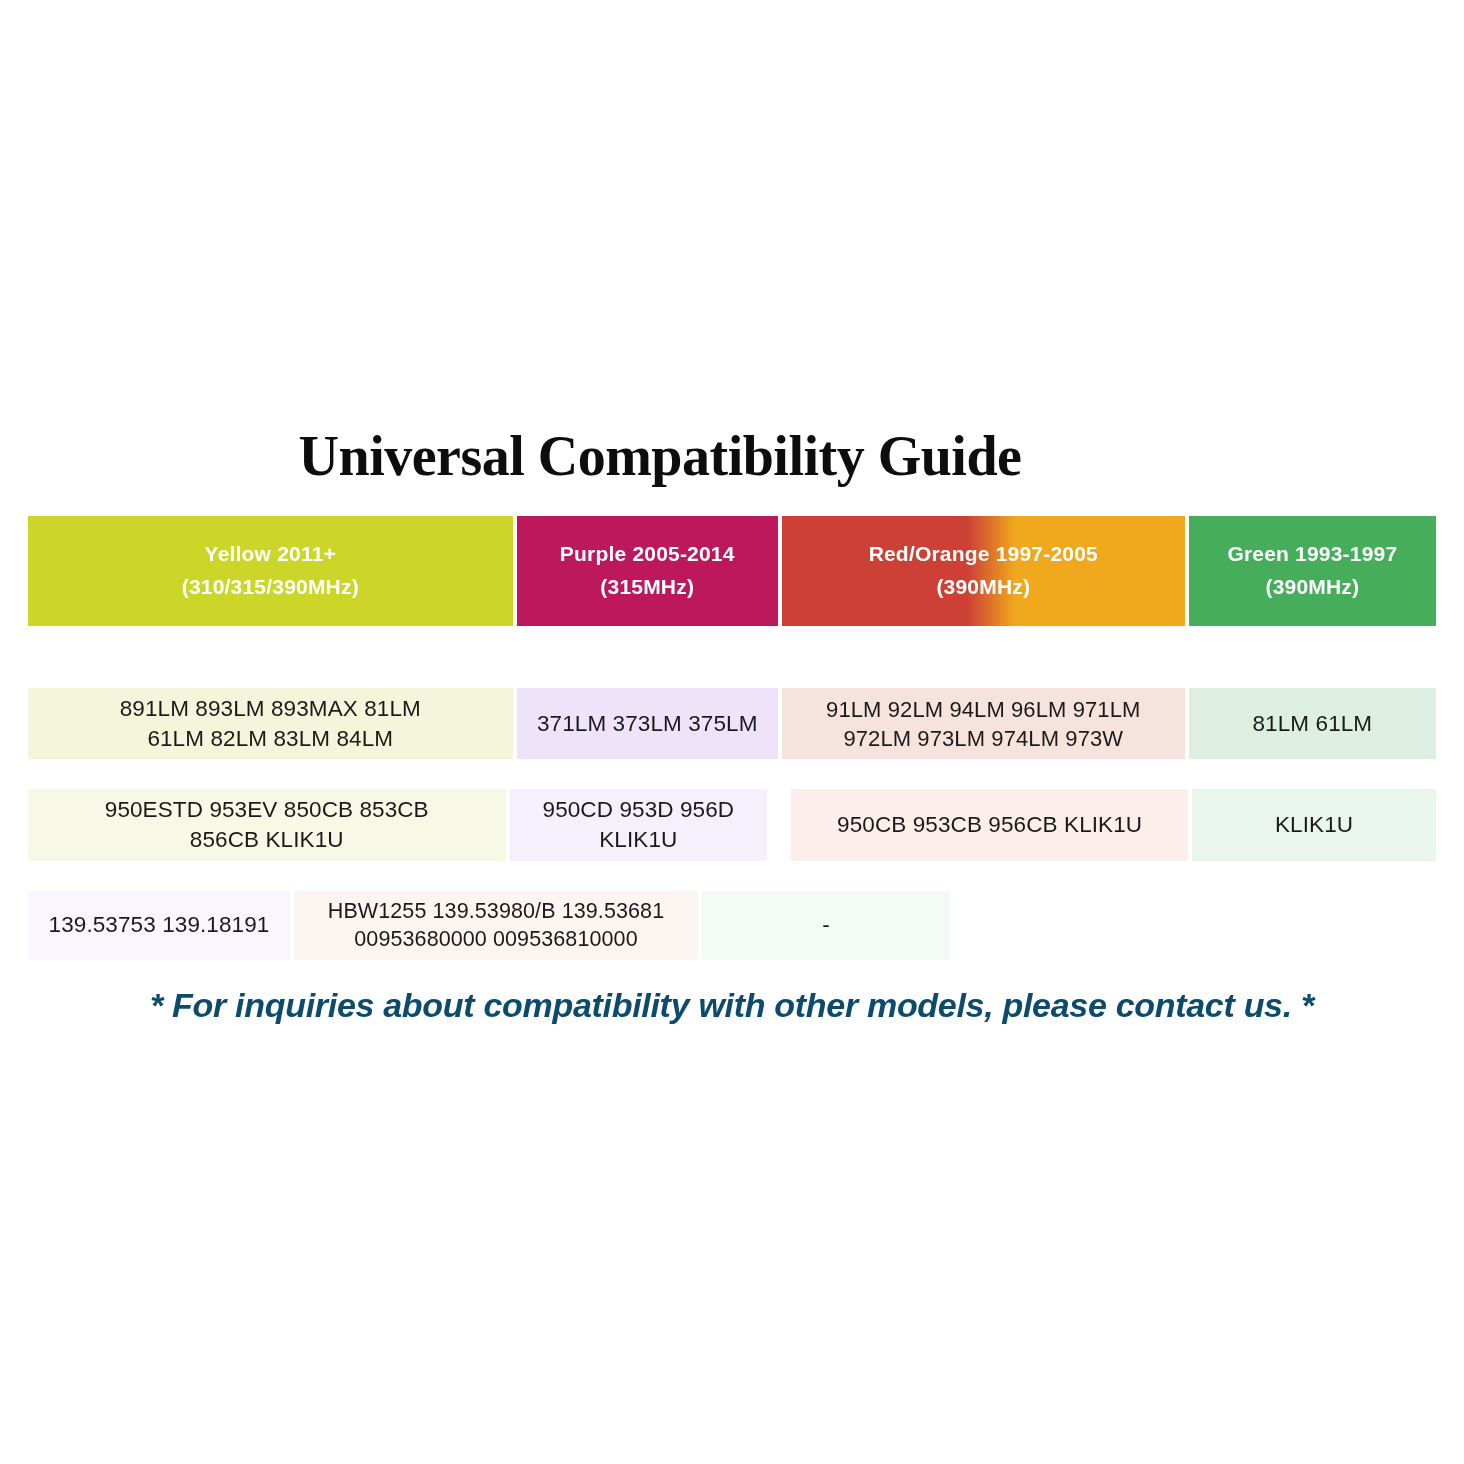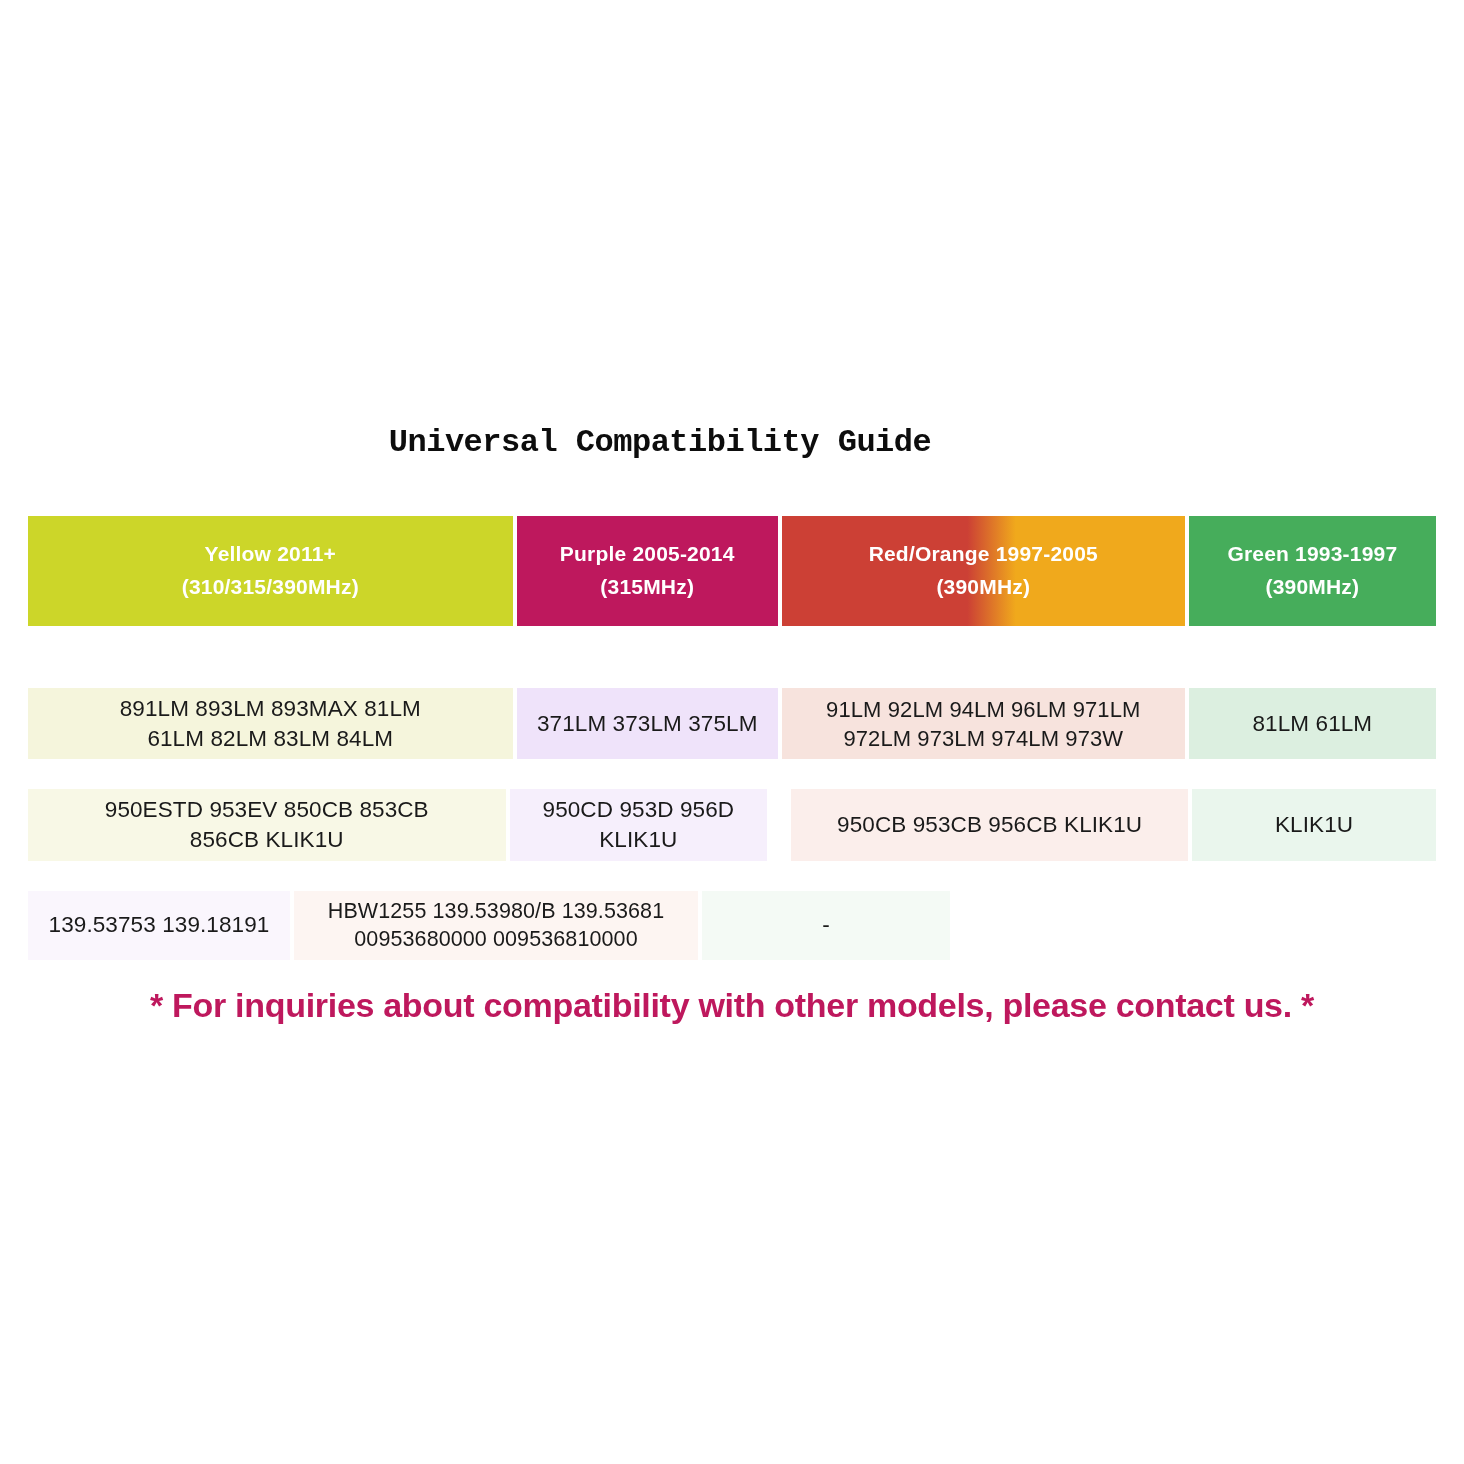--- a/index.html
+++ b/index.html
@@ -21,25 +21,25 @@
     height: 1464px;
   }
 
   
   .title {
     position: absolute;
     left: 0;
     top: 424px;
     width: 1320px;
     text-align: center;
-    font-size: 32px;
+    font-size: 56px;
     font-weight: 800;
     letter-spacing: -0.5px;
     color: #0d0d0d;
-    font-family: Liberation Mono, monospace;
+    font-family: Liberation Serif, serif;
   }
 
   
   .table {
     position: absolute;
     left: 28px;
     top: 516px;
     width: 1408px;
   }
 
@@ -127,22 +127,23 @@
 
   
   .footer-note {
     position: absolute;
     left: 0;
     top: 986px;
     width: 1464px;
     text-align: center;
     font-size: 34px;
     font-weight: 800;
-    color: #be185d;
+    color: #0c4a6e;
     letter-spacing: -0.3px;
+    font-style: italic;
   }
 </style>
 </head>
 <body>
 
 <div class="page">
 
   <div class="title">Universal Compatibility Guide</div>
 
   <div class="table">

